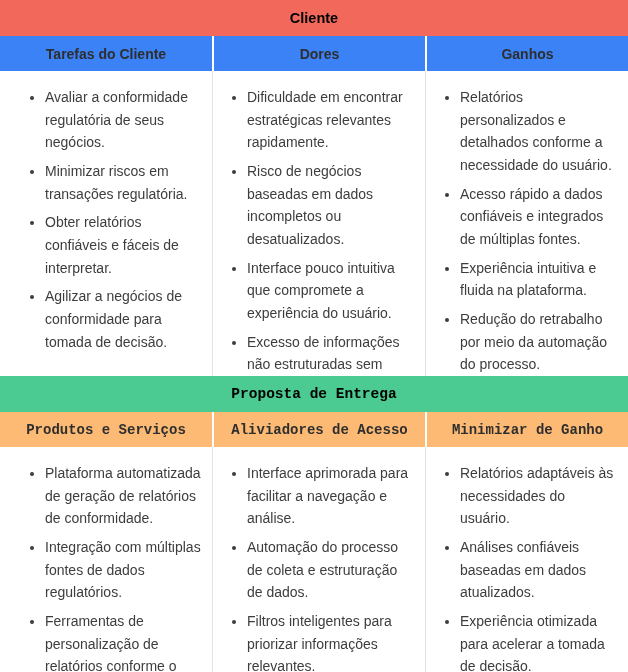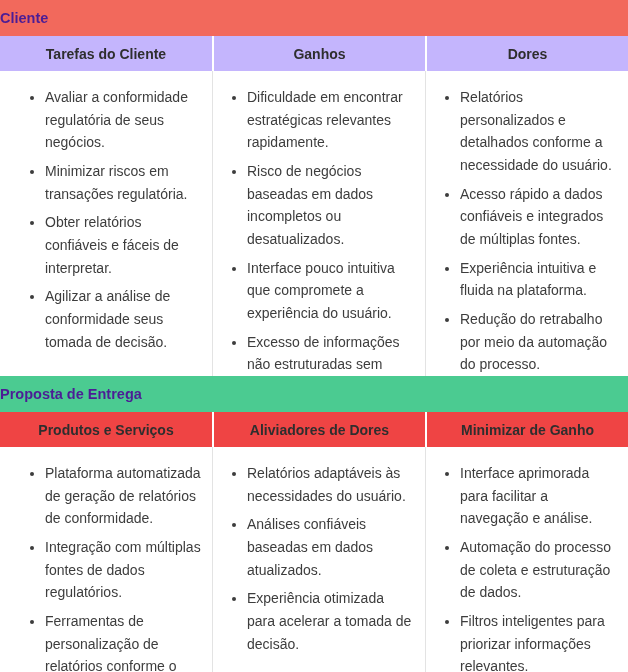--- a/index.html
+++ b/index.html
@@ -12,42 +12,42 @@
   .canvas {
     width: 628px;
     height: 672px;
     overflow: hidden;
     background: #ffffff;
   }
   .band {
     height: 36px;
     display: flex;
     align-items: center;
-    justify-content: flex-start;
+    justify-content: center;
     font-weight: bold;
     font-size: 14.5px;
-    color: #4c1d95;
+    color: #000000;
   }
   .band.red   { background: #f2695c; }
-  .band.green { background: #4bcb91; }
+  .band.green { background: #4bcb91; font-family: Liberation Mono, monospace; }
   .head-row {
     display: grid;
     grid-template-columns: 212px 213px 203px;
     height: 35px;
   }
   .head-cell {
     display: flex;
     align-items: center;
     justify-content: center;
     font-weight: bold;
     font-size: 14px;
     color: #2e2e2e;
   }
-  .head-row.red   .head-cell { background: #c4b5fd; }
-  .head-row.green .head-cell { background: #ef4444; }
+  .head-row.red   .head-cell { background: #3b82f6; }
+  .head-row.green .head-cell { background: #fdba74; font-family: Liberation Mono, monospace; }
   .head-cell + .head-cell { border-left: 2px solid #ffffff; }
   .body-row {
     display: grid;
     grid-template-columns: 212px 213px 203px;
   }
   .body-row.first  { height: 305px; }
   .body-row.second { height: 226px; }
   .cell { overflow: hidden; background: #ffffff; }
   .cell + .cell { border-left: 1px solid #e3e3e3; }
   .cell ul {
@@ -67,31 +67,31 @@
 <body>
 
 <div class="canvas">
 
   <div class="band red">
     <span>Cliente</span>
   </div>
 
   <div class="head-row red">
     <div class="head-cell">Tarefas do Cliente</div>
+    <div class="head-cell">Dores</div>
     <div class="head-cell">Ganhos</div>
-    <div class="head-cell">Dores</div>
   </div>
 
   <div class="body-row first">
     <div class="cell first">
       <ul>
         <li>Avaliar a conformidade regulatória de seus negócios.</li>
         <li>Minimizar riscos em transações regulatória.</li>
         <li>Obter relatórios confiáveis e fáceis de interpretar.</li>
-        <li>Agilizar a análise de conformidade seus tomada de decisão.</li>
+        <li>Agilizar a negócios de conformidade para tomada de decisão.</li>
       </ul>
     </div>
     <div class="cell">
       <ul>
         <li>Dificuldade em encontrar estratégicas relevantes rapidamente.</li>
         <li>Risco de negócios baseadas em dados incompletos ou desatualizados.</li>
         <li>Interface pouco intuitiva que compromete a experiência do usuário.</li>
         <li>Excesso de informações não estruturadas sem priorização adequada.</li>
       </ul>
     </div>
@@ -104,41 +104,41 @@
       </ul>
     </div>
   </div>
 
   <div class="band green">
     <span>Proposta de Entrega</span>
   </div>
 
   <div class="head-row green">
     <div class="head-cell">Produtos e Serviços</div>
-    <div class="head-cell">Aliviadores de Dores</div>
+    <div class="head-cell">Aliviadores de Acesso</div>
     <div class="head-cell">Minimizar de Ganho</div>
   </div>
 
   <div class="body-row second">
     <div class="cell first">
       <ul>
         <li>Plataforma automatizada de geração de relatórios de conformidade.</li>
         <li>Integração com múltiplas fontes de dados regulatórios.</li>
         <li>Ferramentas de personalização de relatórios conforme o perfil do usuário.</li>
       </ul>
     </div>
     <div class="cell">
       <ul>
-        <li>Relatórios adaptáveis às necessidades do usuário.</li>
-        <li>Análises confiáveis baseadas em dados atualizados.</li>
-        <li>Experiência otimizada para acelerar a tomada de decisão.</li>
+        <li>Interface aprimorada para facilitar a navegação e análise.</li>
+        <li>Automação do processo de coleta e estruturação de dados.</li>
+        <li>Filtros inteligentes para priorizar informações relevantes.</li>
       </ul>
     </div>
     <div class="cell">
       <ul>
-        <li>Interface aprimorada para facilitar a navegação e análise.</li>
-        <li>Automação do processo de coleta e estruturação de dados.</li>
-        <li>Filtros inteligentes para priorizar informações relevantes.</li>
+        <li>Relatórios adaptáveis às necessidades do usuário.</li>
+        <li>Análises confiáveis baseadas em dados atualizados.</li>
+        <li>Experiência otimizada para acelerar a tomada de decisão.</li>
       </ul>
     </div>
   </div>
 
 </div>
 
 </body></html>

